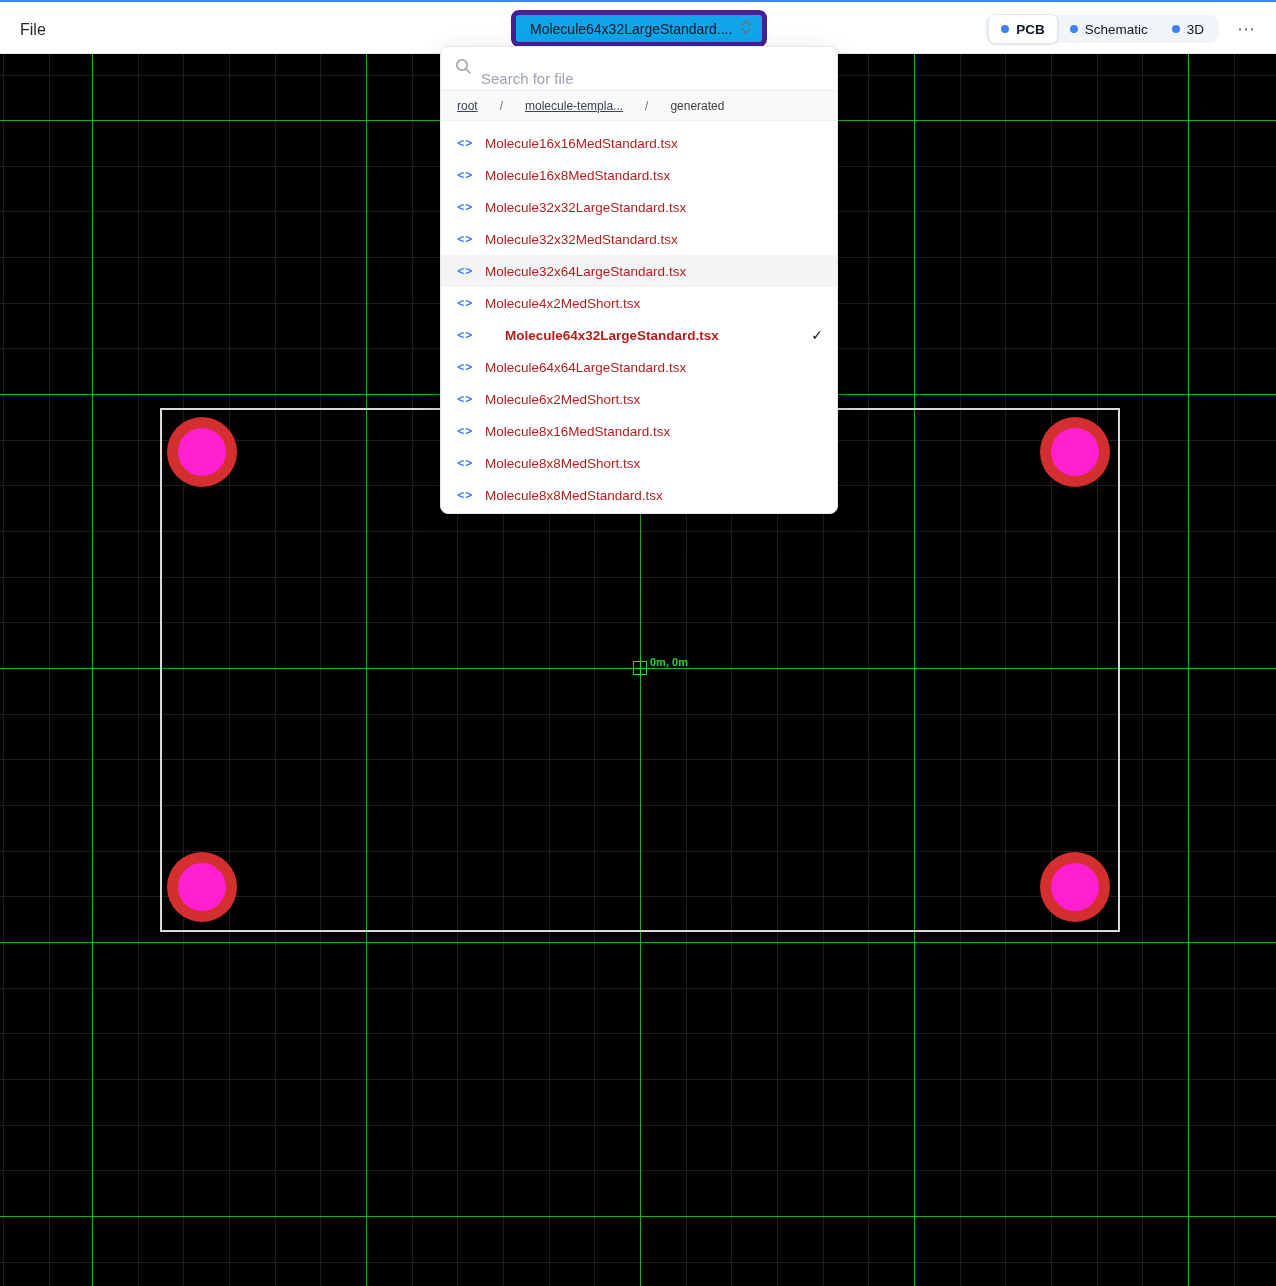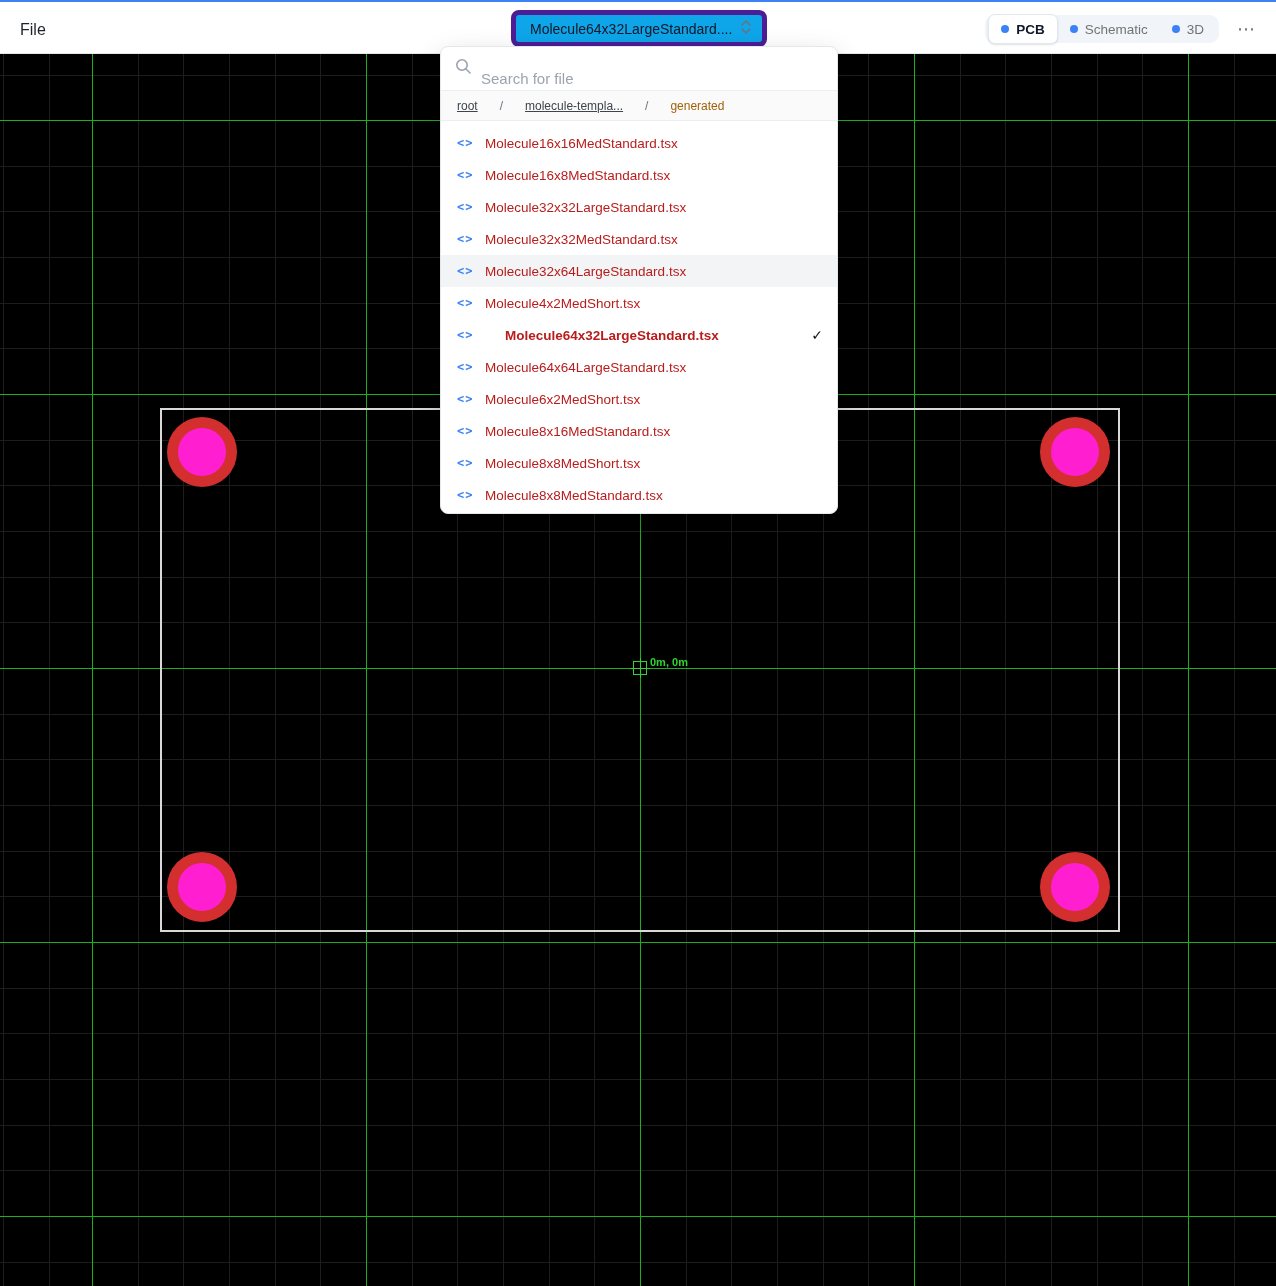--- a/index.html
+++ b/index.html
@@ -16,21 +16,21 @@
   .selector { position:absolute; left:511px; top:8px; width:256px; height:37px;
     background:#0ea5e9; border:5px solid #4c1d95; border-radius:8px;
     box-shadow:0 1px 2px rgba(0,0,0,.05); display:flex; align-items:center;
     padding:0 10px 0 14px; gap:8px; cursor:pointer; font-family:inherit; }
   .selector .sel-label { font-size:14px; color:#111827; white-space:nowrap; overflow:hidden; flex:1; text-align:left; }
   .selector svg { flex:0 0 auto; }
 
   .right-controls { position:absolute; right:12px; top:9px; height:36px; display:flex; align-items:center; gap:10px; }
   .segmented { display:flex; align-items:center; background:#f1f5f9; border-radius:9px; padding:3px; height:28px; }
   .seg { display:flex; align-items:center; gap:7px; border:none; background:transparent;
-    font-family:inherit; font-size:13.5px; color:#737373; padding:0 12px; height:30px;
+    font-family:inherit; font-size:13.5px; color:#0f172a; padding:0 12px; height:30px;
     border-radius:7px; cursor:pointer; }
   .seg.active { background:#fff; border:1px solid #e2e8f0; box-shadow:0 1px 2px rgba(0,0,0,.12);
     color:#0f172a; font-weight:700; }
   .dot { width:8px; height:8px; border-radius:50%; background:var(--accent-blue,#3b82f6); }
   .more-btn { border:none; background:none; font-size:18px; color:#6b7280; cursor:pointer;
     padding:4px 8px; font-family:inherit; letter-spacing:1px; }
 
   
   .dropdown { position:absolute; left:440px; top:46px; width:398px; height:468px;
     background:#fff; border:1px solid #e5e7eb; border-radius:8px;
@@ -38,21 +38,21 @@
   .search-row { display:flex; align-items:center; height:44px; padding:0 14px; gap:9px;
     border-bottom:1px solid #eceef1; }
   .search-row svg { flex:0 0 auto; }
   .search-input { flex:1; border:none; outline:none; font-size:15px; color:#c2410c;
     font-family:inherit;margin-top:20px; }
   .search-input::placeholder { color:#9ca3af; }
   .crumbs { display:flex; align-items:center; gap:22px; height:30px; padding:0 16px;
     font-size:12px; color:#57606a; background:#fafafa; border-bottom:1px solid #eceef1; }
   .crumb-link { color:#3d444d; text-decoration:underline; cursor:pointer; }
   .crumb-sep { color:#6b7280; }
-  .crumb-leaf { color:#a16207; }
+  .crumb-leaf { color:#404040; }
   .file-list { padding:6px 0; }
   .file-row { display:flex; align-items:center; height:32px; padding:0 14px 0 16px; gap:10px;
     cursor:pointer; }
   .file-row.hover { background:#f3f4f6; }
   .code-icon { color:var(--accent-blue,#3b82f6); font-size:12px; font-weight:700;
     letter-spacing:1px; width:18px; flex:0 0 auto; font-family:"DejaVu Sans Mono", monospace; }
   .file-name { font-size:13.5px; color:#b91c1c; flex:1; white-space:nowrap; }
   .file-row.selected .file-name { font-weight:700;padding-left:20px; }
   .check-icon { font-size:14px; color:#111; width:16px; text-align:right; flex:0 0 auto; }
 

